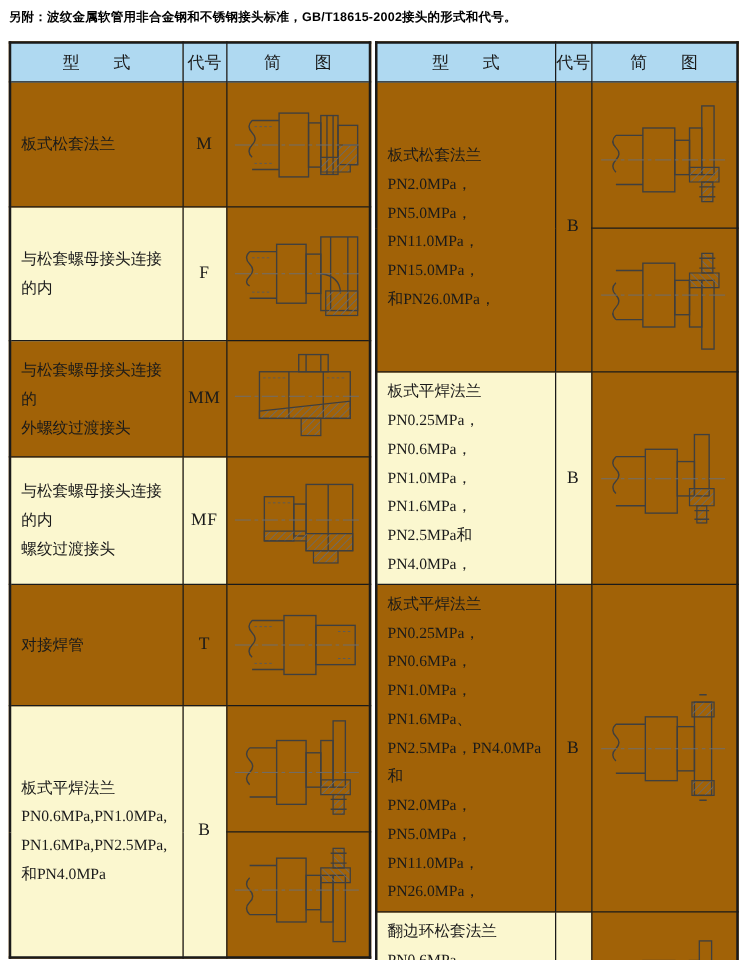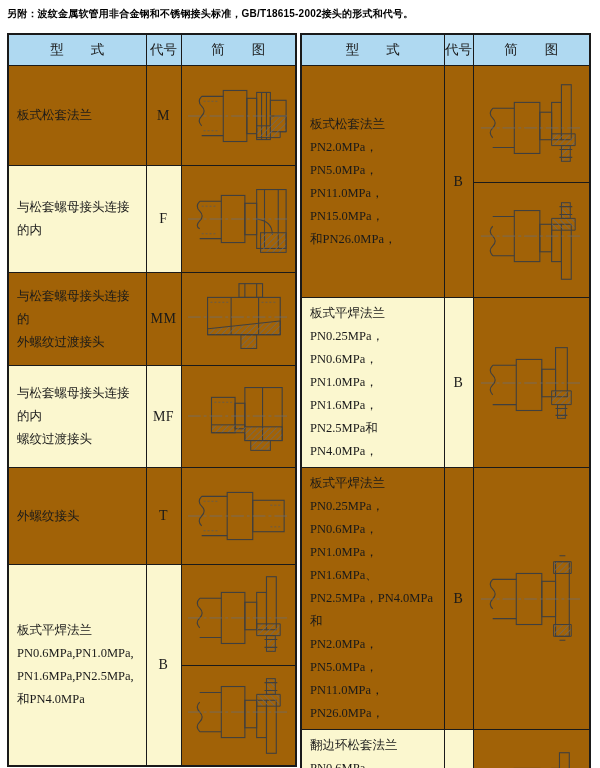--- a/index.html
+++ b/index.html
@@ -133,21 +133,21 @@
         <rect class="ln" x="62" y="12" width="38" height="54"></rect>
         <path class="ln" d="M80 12 V66"></path>
         <polygon class="ht" points="28,50 62,50 62,52 100,52 100,66 62,66 62,58 28,58"></polygon>
         <rect class="ht" x="68" y="66" width="20" height="10"></rect>
         <path class="cl" d="M4 41 H107"></path>
       </svg>
     </td>
   </tr>
 
   <tr style="height:97px">
-    <td class="type">外螺纹接头</td>
+    <td class="type">对接焊管</td>
     <td class="code">T</td>
     <td class="diag">
       <svg class="d" width="108" height="84" viewBox="0 0 110 84">
         <path class="ln" d="M18 22 q-5 5 0 10 t0 10 t0 10 M18 22 H44 M18 62 H44"></path>
         <path class="dt" d="M20 27 h16 M20 57 h16"></path>
         <rect class="ln" x="44" y="18" width="26" height="48"></rect>
         <rect class="ln" x="70" y="26" width="32" height="32"></rect>
         <path class="dt" d="M88 31 h12 M88 53 h12"></path>
         <path class="cl" d="M4 42 H107"></path>
       </svg>

